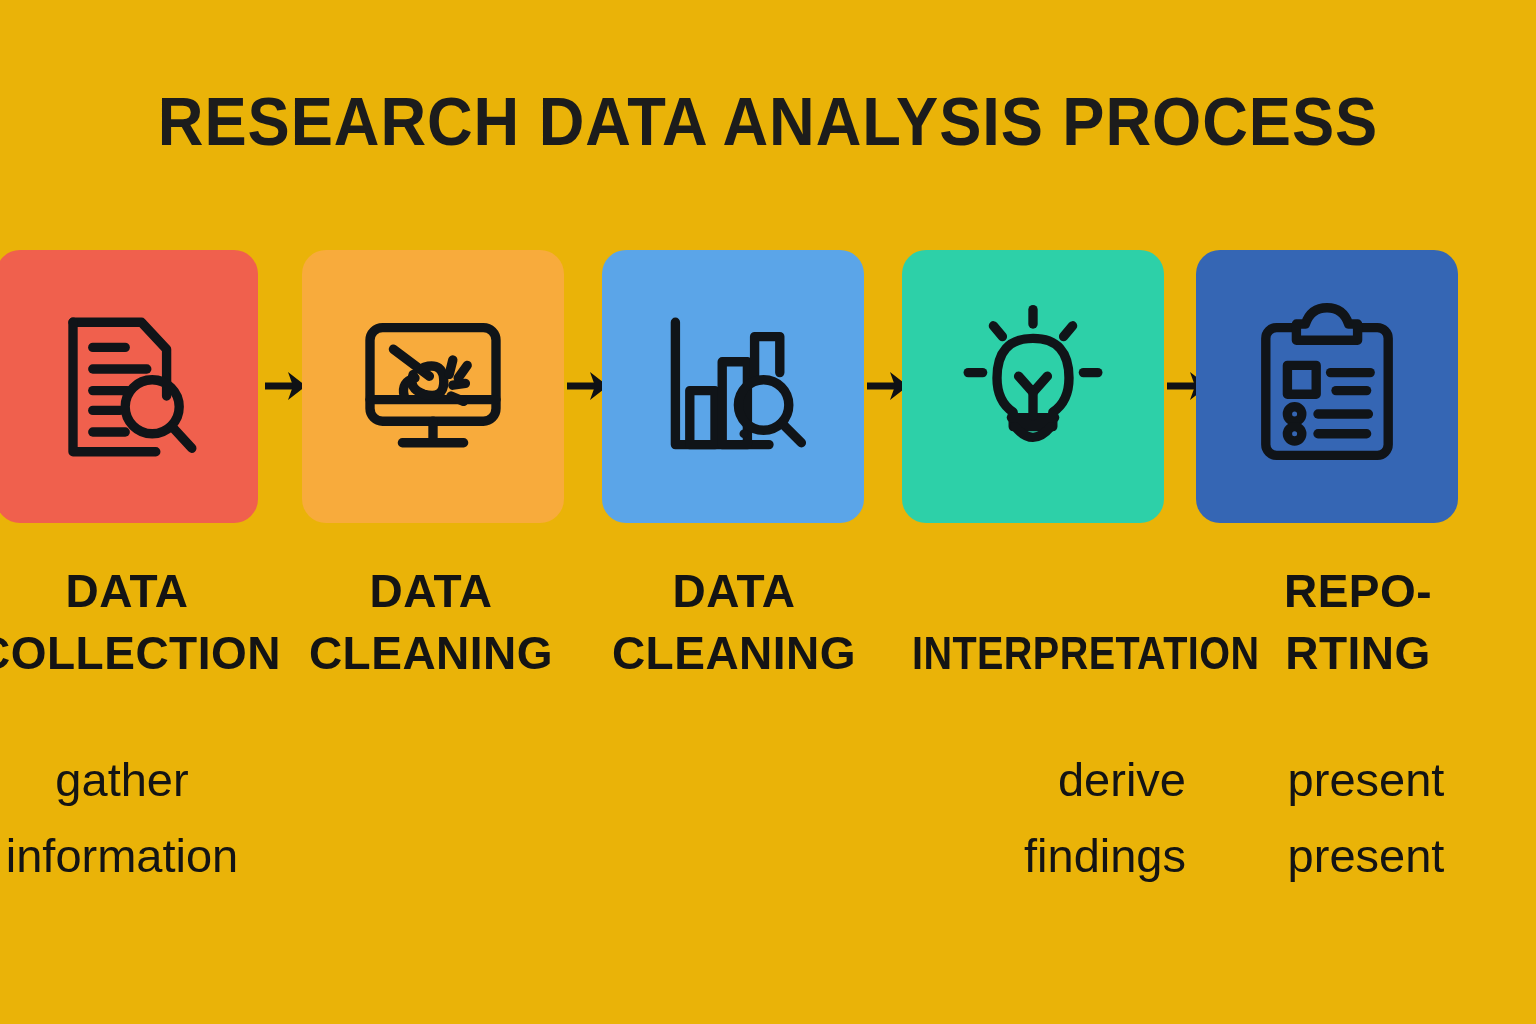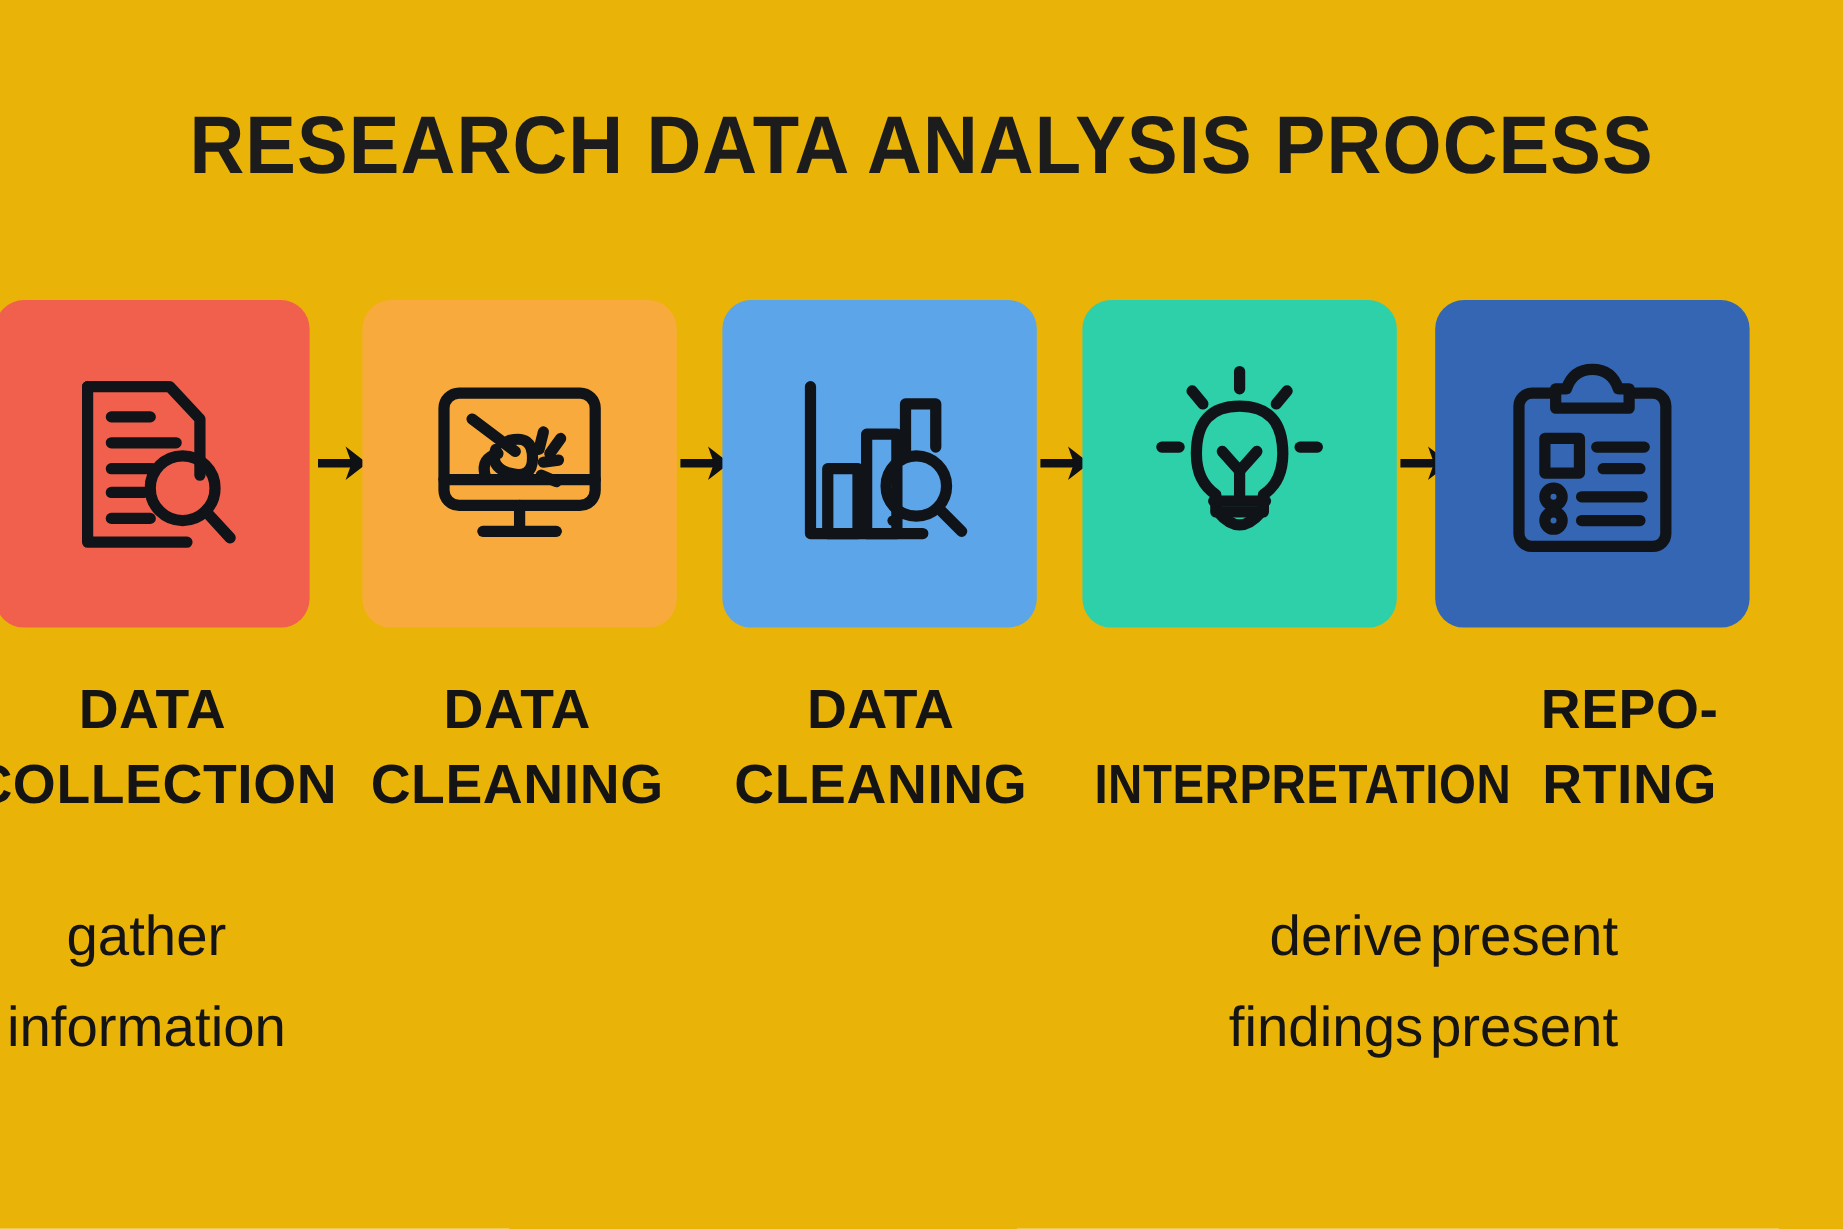--- a/index.html
+++ b/index.html
@@ -246,19 +246,19 @@
 
   <div class="descs">
     <div class="desc" style="left:-28px;">
       <span class="ln">gather</span>
       <span class="ln">information</span>
     </div>
     <div class="desc" style="left:886px;text-align:right;">
       <span class="ln">derive</span>
       <span class="ln">findings</span>
     </div>
-    <div class="desc" style="left:1120px;">
+    <div class="desc" style="left:1216px;">
       <span class="ln">present</span>
       <span class="ln">present</span>
     </div>
   </div>
 
 </div>
 
 </body></html>

